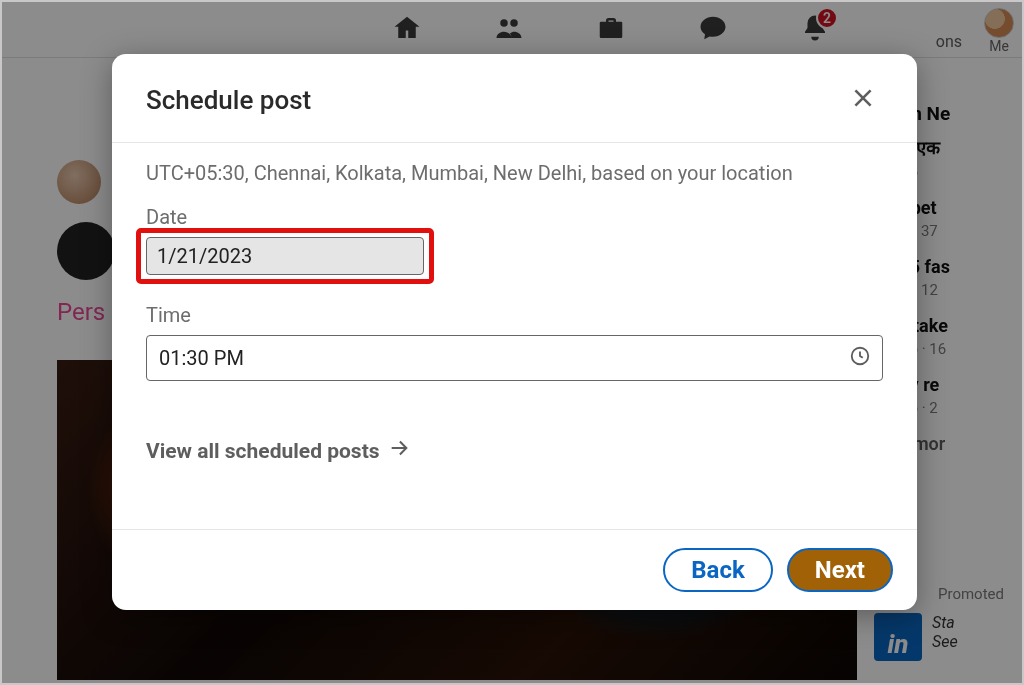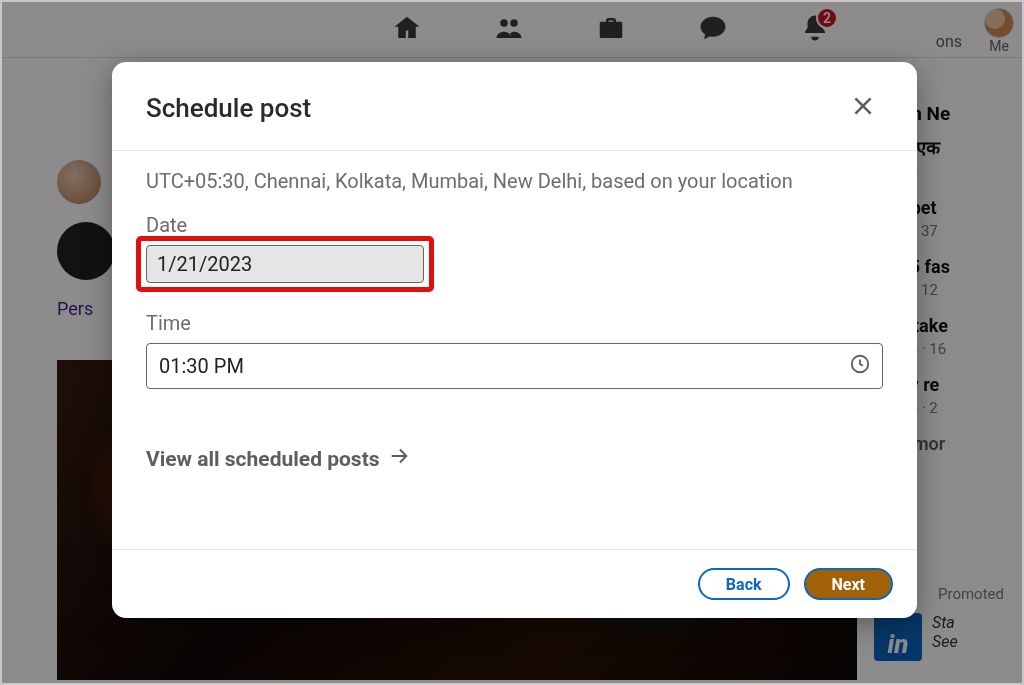--- a/index.html
+++ b/index.html
@@ -26,46 +26,46 @@
   .showmore { margin-top:12px; font-size:18px; color:#5e5e5e; font-weight:600;}
   .promoted { position:absolute; right:8px; bottom:22px; width:140px;}
   .promoted-label { font-size:15px; color:#7a7a7a; text-align:right; padding-right:10px; }
   .promoted-tile { display:flex; margin-top:10px; gap:10px; align-items:flex-start;font-style:italic;}
   .in-logo { width:48px; height:48px; background:#0a66c2; border-radius:4px; display:flex; align-items:flex-end; justify-content:center; color:#fff; font-weight:800; font-size:26px; padding-bottom:2px;}
   .promoted-text { font-size:16px; color:#333; }
   
   .leftcol { position:absolute; left:55px; top:140px; width:65px; }
   .avatar-md { width:44px; height:44px; border-radius:50%; background: radial-gradient(circle at 40% 35%, #e9c9b0, #b37c57); margin:18px 0;}
   .avatar-dk { width:58px; height:58px; border-radius:50%; background:#222; margin:18px 0;}
-  .pers { font-size:18px; color:#4c1d95; }
+  .pers { font-size:24px; color:#ec4899; }
   .bigimg { position:absolute; left:55px; top:358px; width:800px; height:320px; background: linear-gradient(135deg,#3a1c12,#100806 40%,#2a1207 70%,#0b0604); overflow:hidden;}
   .bigimg::before{content:"";position:absolute;left:30px;top:20px;width:220px;height:220px;background:radial-gradient(circle,#ff7b1a 0 25%,rgba(255,90,0,0.15) 55%,transparent 70%);filter:blur(2px);} 
   .bigimg::after{content:"";position:absolute;right:80px;top:30px;width:200px;height:260px;background:radial-gradient(circle at 40% 30%,#15455e,#0a1f2b 60%,transparent 80%);}
   
-  .modal { position:absolute; left:110px; top:60px; width:805px; height:556px; background:#fff; border-radius:14px; box-shadow:0 6px 30px rgba(0,0,0,0.35); display:flex; flex-direction:column; }
+  .modal { position:absolute; left:110px; top:52px; width:805px; height:556px; background:#fff; border-radius:14px; box-shadow:0 6px 30px rgba(0,0,0,0.35); display:flex; flex-direction:column; }
   .modal-header { padding:26px 34px 22px 34px; display:flex; align-items:center; justify-content:space-between; border-bottom:1px solid #e6e6e6;}
   .modal-title { font-size:26px; color:#2a2a2a; font-weight:500;}
   .close-btn { width:40px; height:40px; display:flex; align-items:center; justify-content:center; color:#5e5e5e; cursor:pointer; border-radius:50%; }
   .close-btn svg { width:26px; height:26px; stroke:#5e5e5e; stroke-width:2.4; }
   .modal-body { padding:18px 34px 8px 34px; flex:1; }
   .tz-line { color:#6d6d6d; font-size:20px; margin-bottom:20px;}
   .field-label { color:#6d6d6d; font-size:20px; margin-bottom:8px;}
   .date-wrap { position:relative; display:inline-block; }
   .date-highlight { position:absolute; top:-9px; left:-10px; width:298px; height:56px; border:5px solid #e20f0f; border-radius:5px; pointer-events:none; }
   .date-input { width:278px; height:38px; border:1.5px solid #666; border-radius:4px; padding:4px 10px; font-size:20px; color:#222; background:#e5e5e5; }
   .time-group { margin-top:28px; }
   .time-input-wrap { position:relative; }
   .time-input { width:100%; height:46px; border:1.5px solid #666; border-radius:4px; padding:6px 42px 6px 12px; font-size:20px; color:#222; background:#fff;}
   .clock-icon { position:absolute; right:12px; top:50%; transform:translateY(-50%); color:#5e5e5e;}
   .clock-icon svg{width:22px;height:22px;stroke:#5e5e5e;stroke-width:2;fill:none;}
   .view-all { margin-top:56px; }
   .view-all a { color:#5e5e5e; font-size:21px; font-weight:700; text-decoration:none; display:inline-flex; align-items:center; gap:8px;}
   .arrow-right svg{width:22px;height:22px;stroke:#5e5e5e;stroke-width:2.2;fill:none;}
   .modal-footer { border-top:1px solid #e6e6e6; padding:18px 24px; display:flex; justify-content:flex-end; gap:14px;}
-  .btn { height:32px; border-radius:24px; padding:0 26px; font-size:16px; font-weight:700; cursor:pointer; display:inline-flex; align-items:center; justify-content:center; }
+  .btn { height:44px; border-radius:24px; padding:0 26px; font-size:24px; font-weight:700; cursor:pointer; display:inline-flex; align-items:center; justify-content:center; }
   .btn-outline { background:#fff; color:#0a66c2; border:2px solid #0a66c2; }
   .btn-primary { background:#a16207; color:#fff; border:2px solid #0a66c2; }
 </style>
 </head>
 <body>
 
 <div class="frame">
 
   <div class="bg">
     <div class="topnav">

